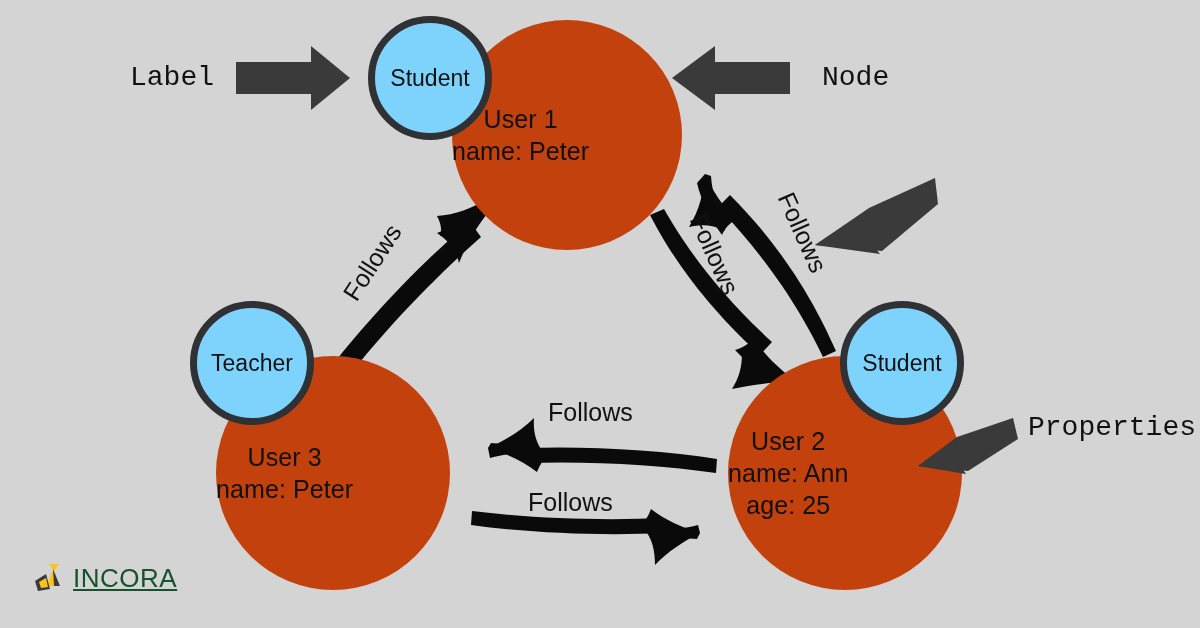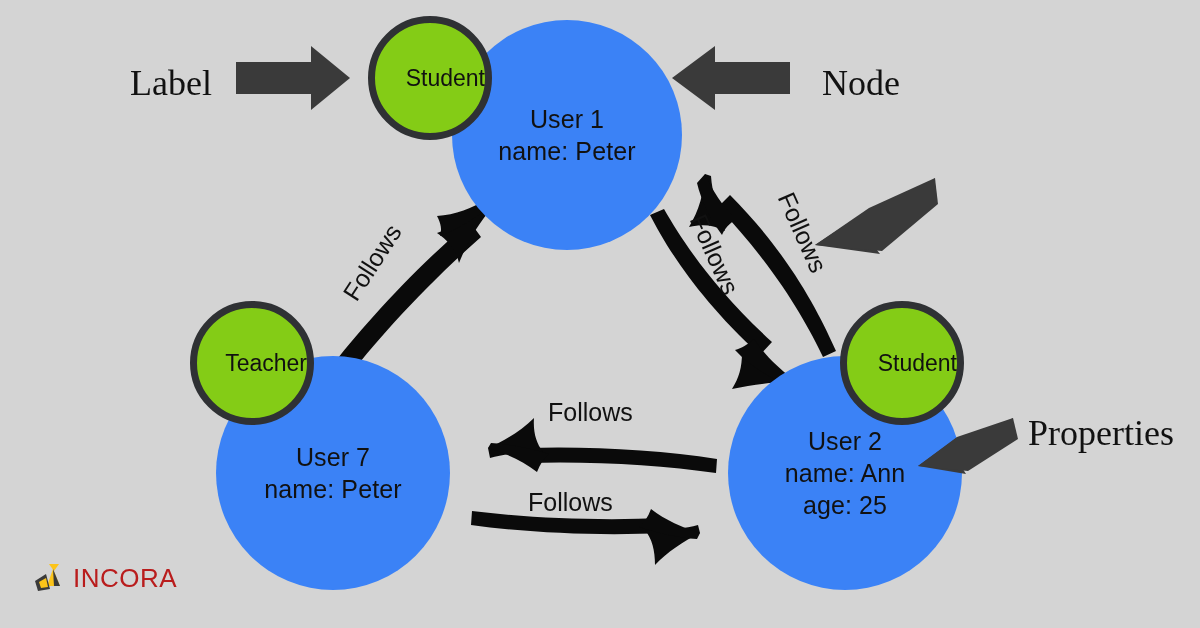--- a/index.html
+++ b/index.html
@@ -22,54 +22,53 @@
     position: absolute;
     top: 0;
     left: 0;
     width: 1200px;
     height: 628px;
     overflow: visible;
   }
   .node-circle {
     position: absolute;
     border-radius: 50%;
-    background: #3b82f6;
+    background: #c2410c;
     display: flex;
     align-items: center;
-    justify-content: center;
   }
   .node-text {
     text-align: center;
     font-family: "Liberation Sans", sans-serif;
     font-size: 25px;
     line-height: 1.28;
     color: #111111;
     letter-spacing: 0.1px;
     white-space: nowrap;
   }
   .label-circle {
     position: absolute;
     border-radius: 50%;
-    background: #84cc16;
+    background: #7dd3fc;
     border: 7px solid #2f3134;
     box-sizing: border-box;
     display: flex;
     align-items: center;
-    justify-content: flex-end;
+    justify-content: center;
   }
   .label-circle-text {
     font-family: "Liberation Sans", sans-serif;
     font-size: 23px;
     color: #111111;
     white-space: nowrap;
   }
   .annot-text {
     position: absolute;
-    font-family: Liberation Serif, serif;
-    font-size: 36px;
+    font-family: Liberation Mono, monospace;
+    font-size: 28px;
     color: #111111;
     white-space: nowrap;
   }
   .rel-label {
     position: absolute;
     font-family: "Liberation Sans", sans-serif;
     font-size: 25px;
     color: #111111;
     white-space: nowrap;
     transform-origin: center center;
@@ -80,21 +79,22 @@
     top: 560px;
     display: flex;
     align-items: center;
     gap: 5px;
   }
   .logo-word {
     font-family: "Liberation Sans", sans-serif;
     font-size: 26px;
     font-weight: 400;
     letter-spacing: 0.5px;
-    color: #b91c1c;
+    color: #14532d;
+    text-decoration: underline;
   }
 </style>
 </head>
 <body>
 
 <div id="canvas">
 
   <svg class="layer" viewBox="0 0 1200 628">
 
     <g fill="#0a0a0a">
@@ -130,21 +130,21 @@
 
   <div class="node-circle" style="left:452px; top:20px; width:230px; height:230px;">
     <div class="node-text">
       <div>User 1</div>
       <div>name: Peter</div>
     </div>
   </div>
 
   <div class="node-circle" style="left:216px; top:356px; width:234px; height:234px;">
     <div class="node-text">
-      <div>User 7</div>
+      <div>User 3</div>
       <div>name: Peter</div>
     </div>
   </div>
 
   <div class="node-circle" style="left:728px; top:356px; width:234px; height:234px;">
     <div class="node-text">
       <div>User 2</div>
       <div>name: Ann</div>
       <div>age: 25</div>
     </div>

